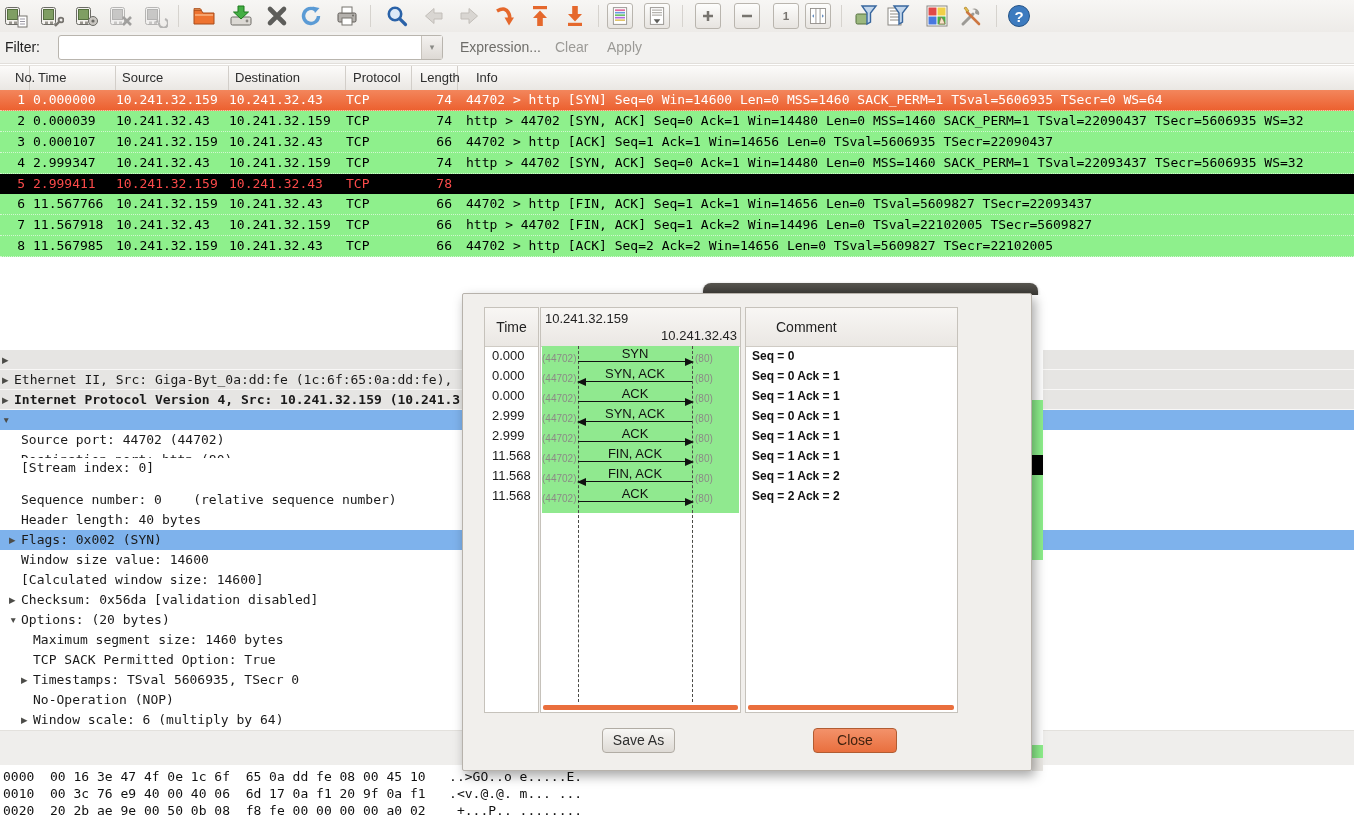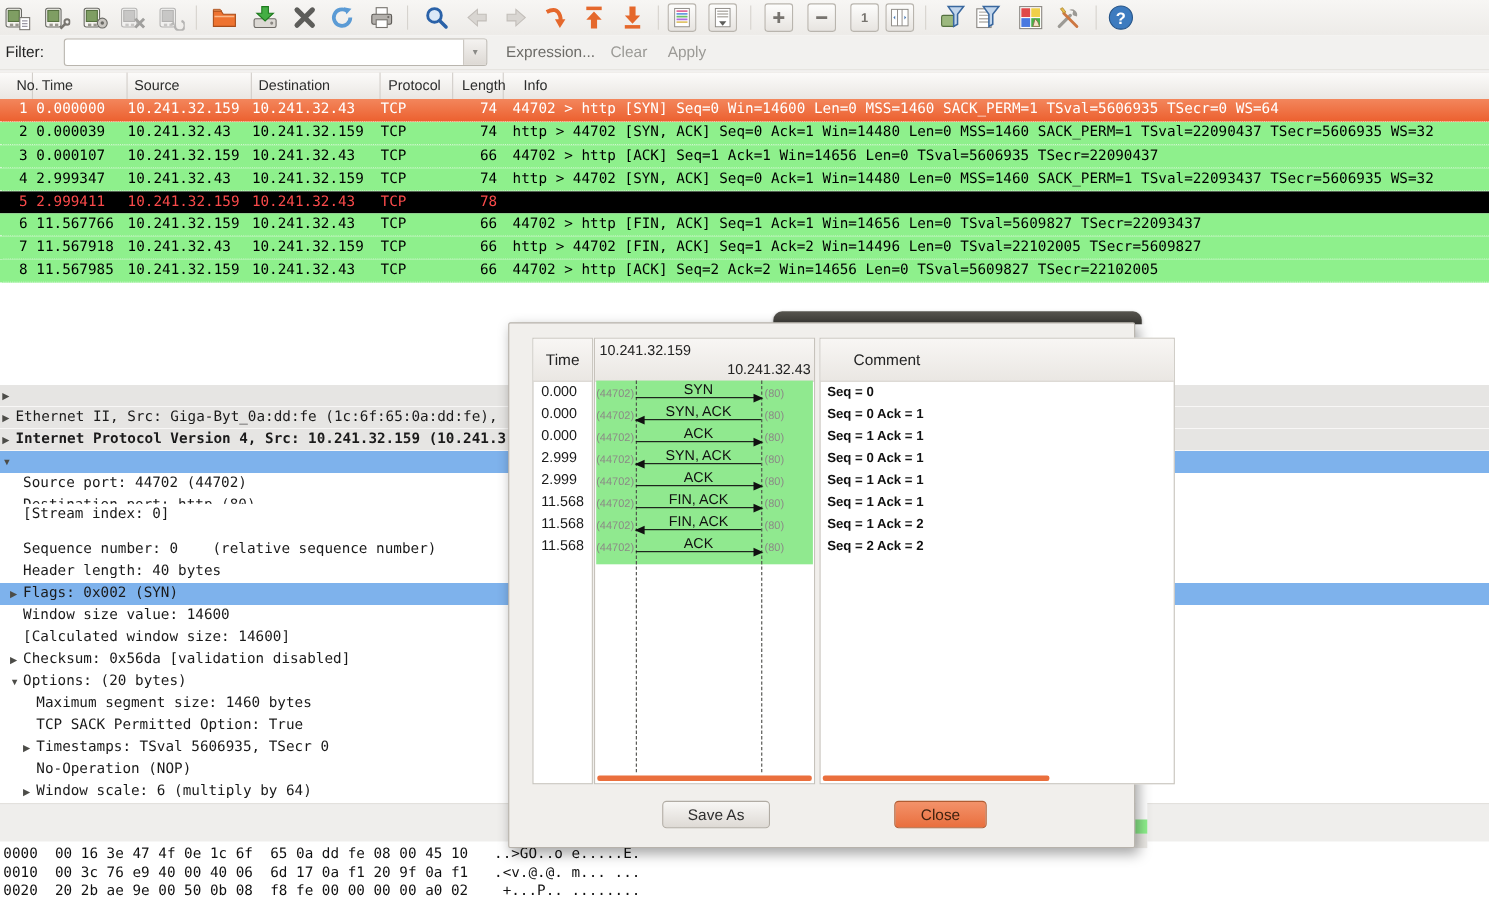--- a/index.html
+++ b/index.html
@@ -65,21 +65,21 @@
          border-radius:8px 8px 0 0;box-shadow:0 1px 3px rgba(0,0,0,.35);z-index:4;}
   #w2strip{left:1032px;top:295px;width:11px;height:476px;background:#fff;z-index:5;}
   #w2strip .seg{position:absolute;left:0;width:100%;}
 
   
   #dialog{left:462px;top:293px;width:570px;height:478px;background:#f1efec;border:1px solid #b7b2ab;
           border-radius:2px;box-shadow:3px 5px 12px rgba(0,0,0,.35);z-index:10;box-sizing:border-box;}
   .pane{position:absolute;background:#fff;border:1px solid #c6c2bb;box-sizing:border-box;}
   #time-pane{left:21px;top:13px;width:55px;height:406px;}
   #flow-pane{left:77px;top:13px;width:201px;height:406px;}
-  #comment-pane{left:282px;top:13px;width:323px;height:406px;}
+  #comment-pane{left:282px;top:13px;width:213px;height:406px;}
   .pane-hdr{position:absolute;left:0;top:0;right:0;height:38px;background:linear-gradient(#f8f6f4,#eae7e3);
             border-bottom:1px solid #cfcbc4;font-size:13px;color:#222;}
   #time-hdr-label{width:100%;text-align:center;line-height:38px;font-size:14px;}
   #node-left{position:absolute;left:4px;top:3px;}
   #node-right{position:absolute;right:3px;top:20px;}
   #comment-hdr-label{position:absolute;left:30px;top:0;line-height:38px;font-size:14px;}
   #flow-green{position:absolute;left:1px;right:1px;top:38px;height:167px;background:#90e98f;}
   .dashl{position:absolute;top:38px;bottom:10px;width:0;border-left:1px dashed #4a4a46;}
   .trow{position:absolute;left:0;right:0;height:20px;line-height:20px;font-size:13px;padding-left:7px;}
   .frow{position:absolute;left:0;right:0;height:20px;}
@@ -89,21 +89,21 @@
   .dir-right .fhead{left:144px;border-left:9px solid #111;}
   .dir-left .fhead{left:36px;border-right:9px solid #111;}
   .fport{position:absolute;top:7px;font-size:10px;color:#8b8b86;}
   .fport.l{left:1px;width:33px;text-align:right;}
   .fport.r{left:154px;}
   .crow{position:absolute;left:0;right:0;height:20px;line-height:20px;font-size:12px;font-weight:600;padding-left:6px;color:#111;}
   .sbar{position:absolute;height:5px;background:#ea6f3d;border-radius:2px;bottom:2px;}
   #flow-sbar{left:2px;right:2px;}
   #comment-sbar{left:2px;width:206px;}
   .btn{position:absolute;top:434px;height:25px;border-radius:4px;font-size:14px;text-align:center;line-height:23px;box-sizing:border-box;}
-  #btn-save{left:139px;width:98px;background:linear-gradient(#f8f7f5,#dedad5);border:1px solid #b1aca4;color:#2e2e2e;}
+  #btn-save{left:139px;width:73px;background:linear-gradient(#f8f7f5,#dedad5);border:1px solid #b1aca4;color:#2e2e2e;}
   #btn-close{left:350px;width:84px;background:linear-gradient(#f3926a,#e96f3e);border:1px solid #b15c32;color:#40220f;}
 </style>
 </head>
 <body>
 
 <div id="toolbar" class="abs">
   <span class="tbtn" style="left:3px">
       <svg viewBox="0 0 24 24">
         <use href="#sym-nic"></use>
         <rect x="14" y="12" width="9" height="11" fill="#fff" stroke="#77746f"></rect>

